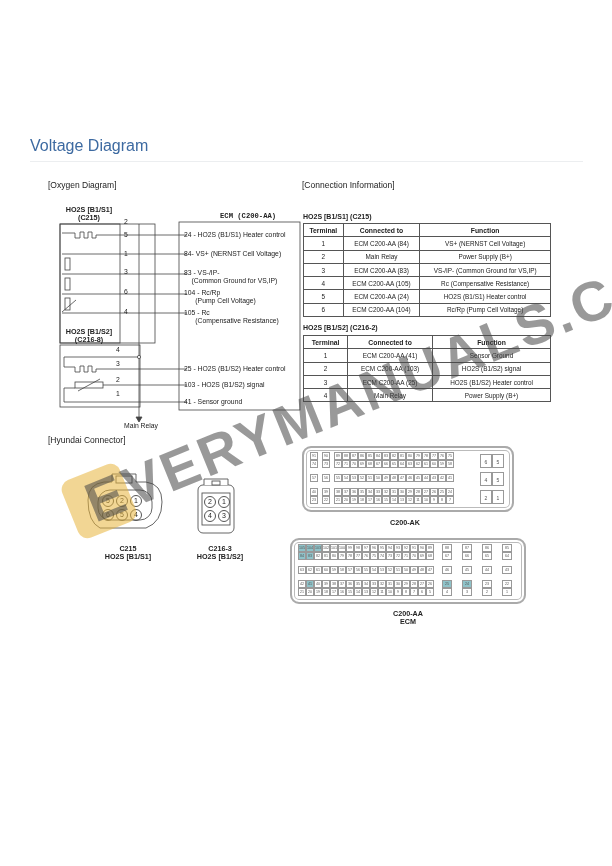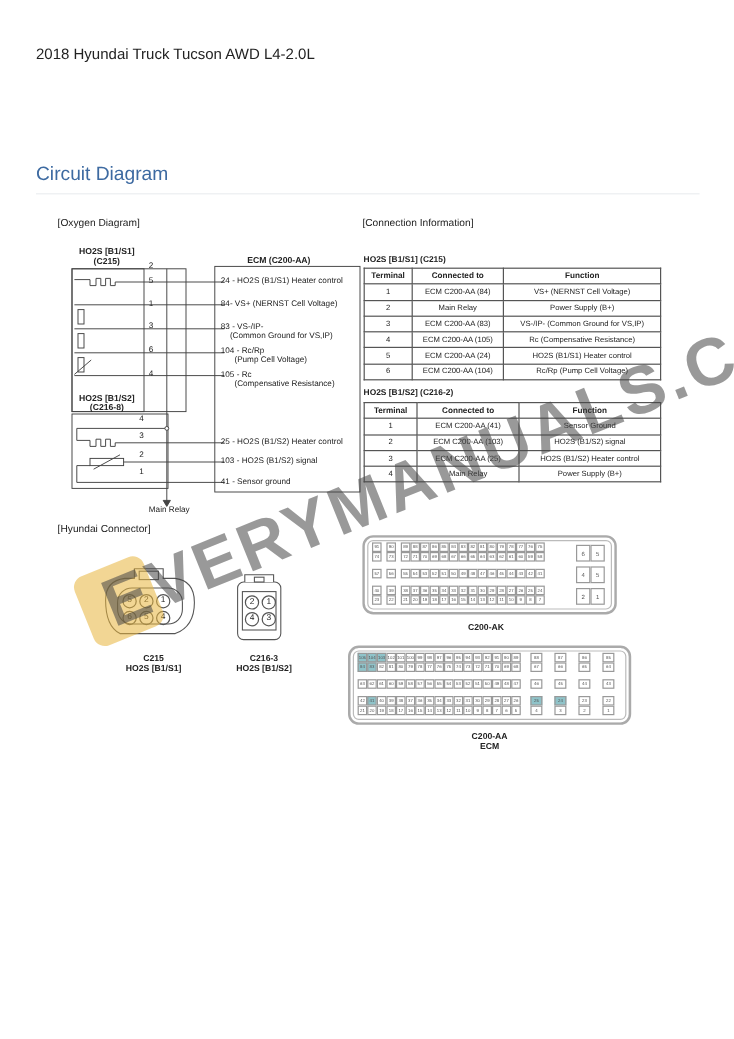--- a/index.html
+++ b/index.html
@@ -31,23 +31,22 @@
   .cell.hl { background: #8fc3c9; }
   .cell.big { font-size: 5px; }
 
   .watermark { position: absolute; left: 100px; top: 470px; font-size: 56px; font-weight: bold; color: rgba(70,70,70,0.55); transform: rotate(-22deg); transform-origin: left bottom; letter-spacing: 3px; white-space: nowrap; pointer-events: none; }
   .wm-logo { position: absolute; left: 68px; top: 470px; width: 62px; height: 62px; background: rgba(232,180,60,0.55); border-radius: 10px; transform: rotate(-22deg); }
 </style>
 </head>
 <body>
 
 <div class="hdr">
-  <div class="vehicle">2018 Hyundai Truck Tucson AWD L4-2.0L</div>
 </div>
-<div class="section-title">Circuit Diagram</div>
+<div class="section-title">Voltage Diagram</div>
 <div class="section-rule"></div>
 
 <div class="diagram">
 
   <div class="lbl" style="left:8px;top:10px;">[Oxygen Diagram]</div>
   <div class="lbl" style="left:262px;top:10px;">[Connection Information]</div>
 
   <svg class="abs" style="left:0;top:0;" width="265" height="260">
     <g stroke="#444" fill="none" stroke-width="0.8">
 
@@ -91,21 +90,21 @@
   <div class="lbl s" style="left:84px;top:118px;">6</div>
   <div class="lbl s" style="left:84px;top:138px;">4</div>
 
   <div class="lbl b" style="left:18px;top:158px;width:62px;line-height:8px;"><span>HO2S [B1/S2]</span><br><span>(C216-8)</span></div>
   <div class="lbl s" style="left:76px;top:176px;">4</div>
   <div class="lbl s" style="left:76px;top:190px;">3</div>
   <div class="lbl s" style="left:76px;top:206px;">2</div>
   <div class="lbl s" style="left:76px;top:220px;">1</div>
   <div class="lbl s" style="left:84px;top:252px;">Main Relay</div>
 
-  <div class="lbl b" style="left:166px;top:42px;font-size:7.2px;">ECM (C200-AA)</div>
+  <div class="lbl b" style="left:180px;top:42px;font-size:7.2px;font-family:Liberation Mono, monospace;">ECM (C200-AA)</div>
   <div class="lbl s" style="left:144px;top:61px;"><span>24</span><span> - HO2S (B1/S1) Heater control</span></div>
   <div class="lbl s" style="left:144px;top:80px;"><span>84</span><span>- VS+ (NERNST Cell Voltage)</span></div>
   <div class="lbl s" style="left:144px;top:99px;line-height:8px;"><span>83</span><span> - VS-/IP-</span><br>&nbsp;&nbsp;&nbsp;&nbsp;<span>(Common Ground for VS,IP)</span></div>
   <div class="lbl s" style="left:144px;top:119px;line-height:8px;"><span>104</span><span> - Rc/Rp</span><br>&nbsp;&nbsp;&nbsp;&nbsp;&nbsp;&nbsp;<span>(Pump Cell Voltage)</span></div>
   <div class="lbl s" style="left:144px;top:139px;line-height:8px;"><span>105</span><span> - Rc</span><br>&nbsp;&nbsp;&nbsp;&nbsp;&nbsp;&nbsp;<span>(Compensative Resistance)</span></div>
   <div class="lbl s" style="left:144px;top:195px;"><span>25</span><span> - HO2S (B1/S2) Heater control</span></div>
   <div class="lbl s" style="left:144px;top:211px;"><span>103</span><span> - HO2S (B1/S2) signal</span></div>
   <div class="lbl s" style="left:144px;top:228px;"><span>41</span><span> - Sensor ground</span></div>
 
   <div class="tbl-cap" style="left:263px;top:43px;">HO2S [B1/S1] (C215)</div>

